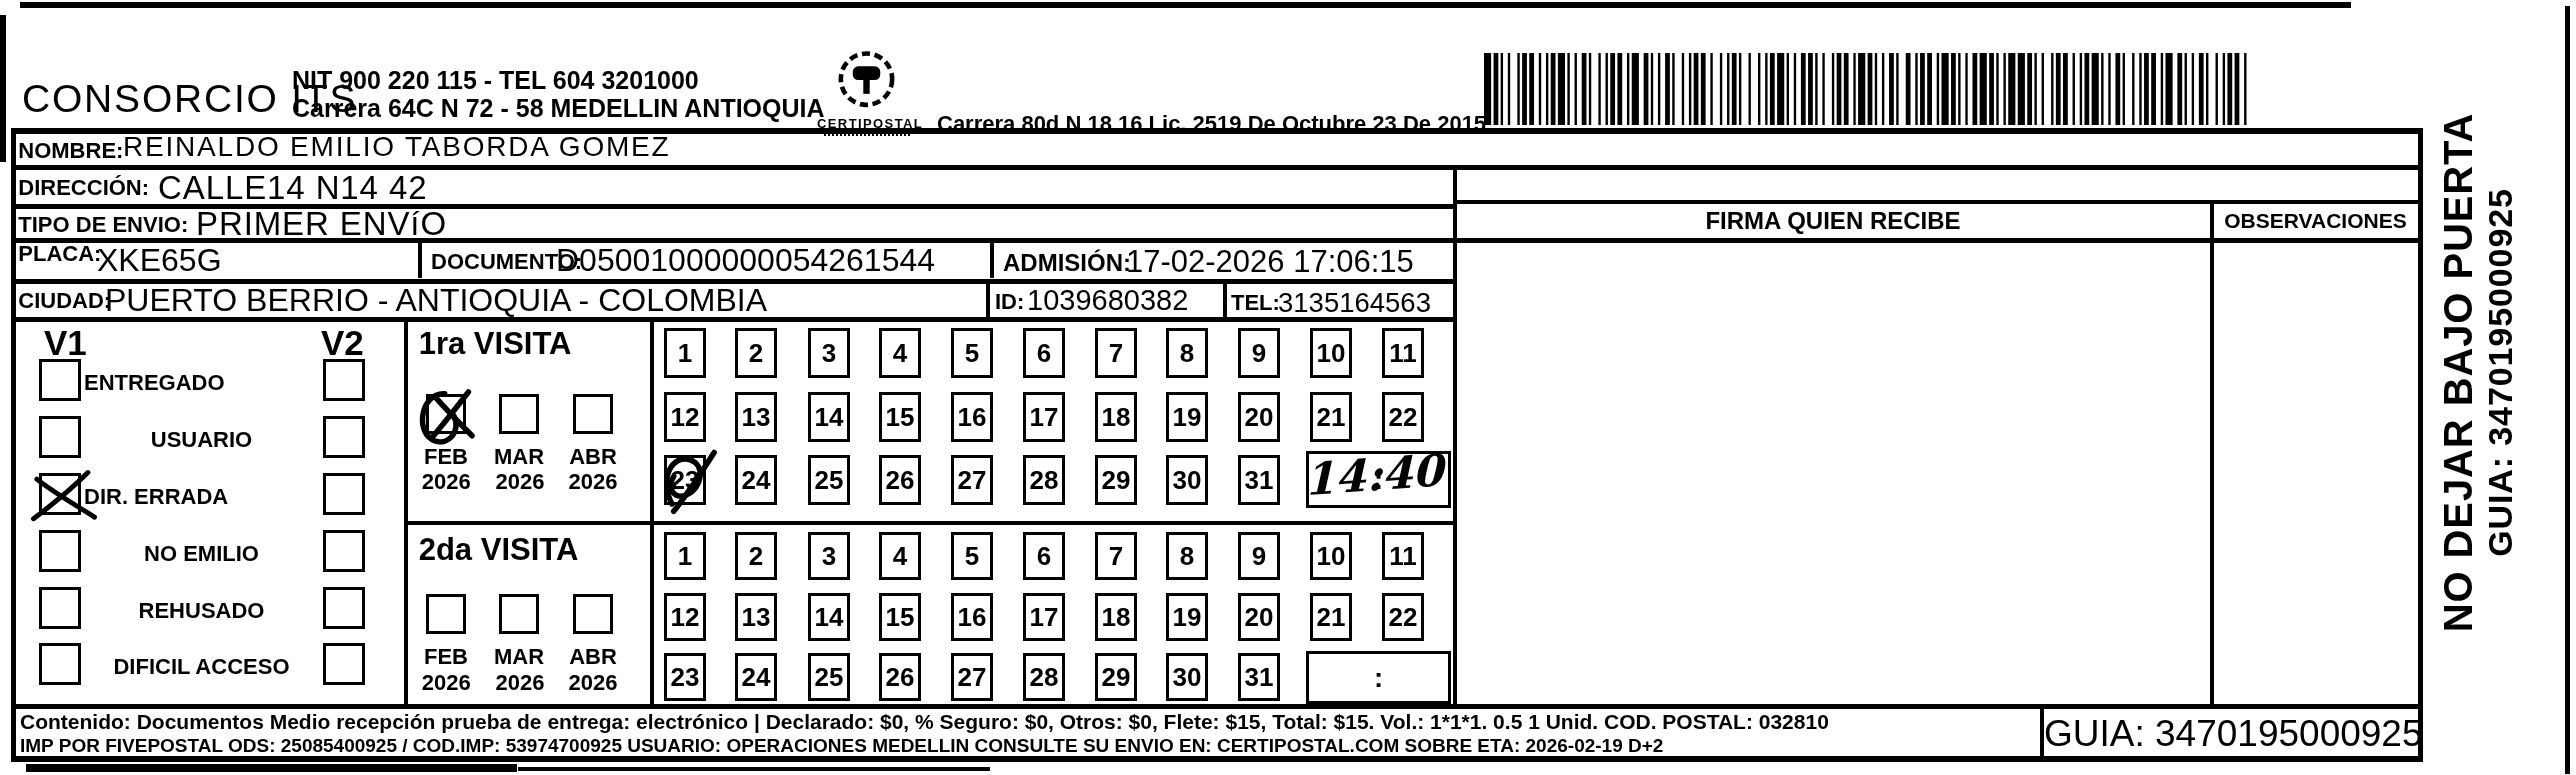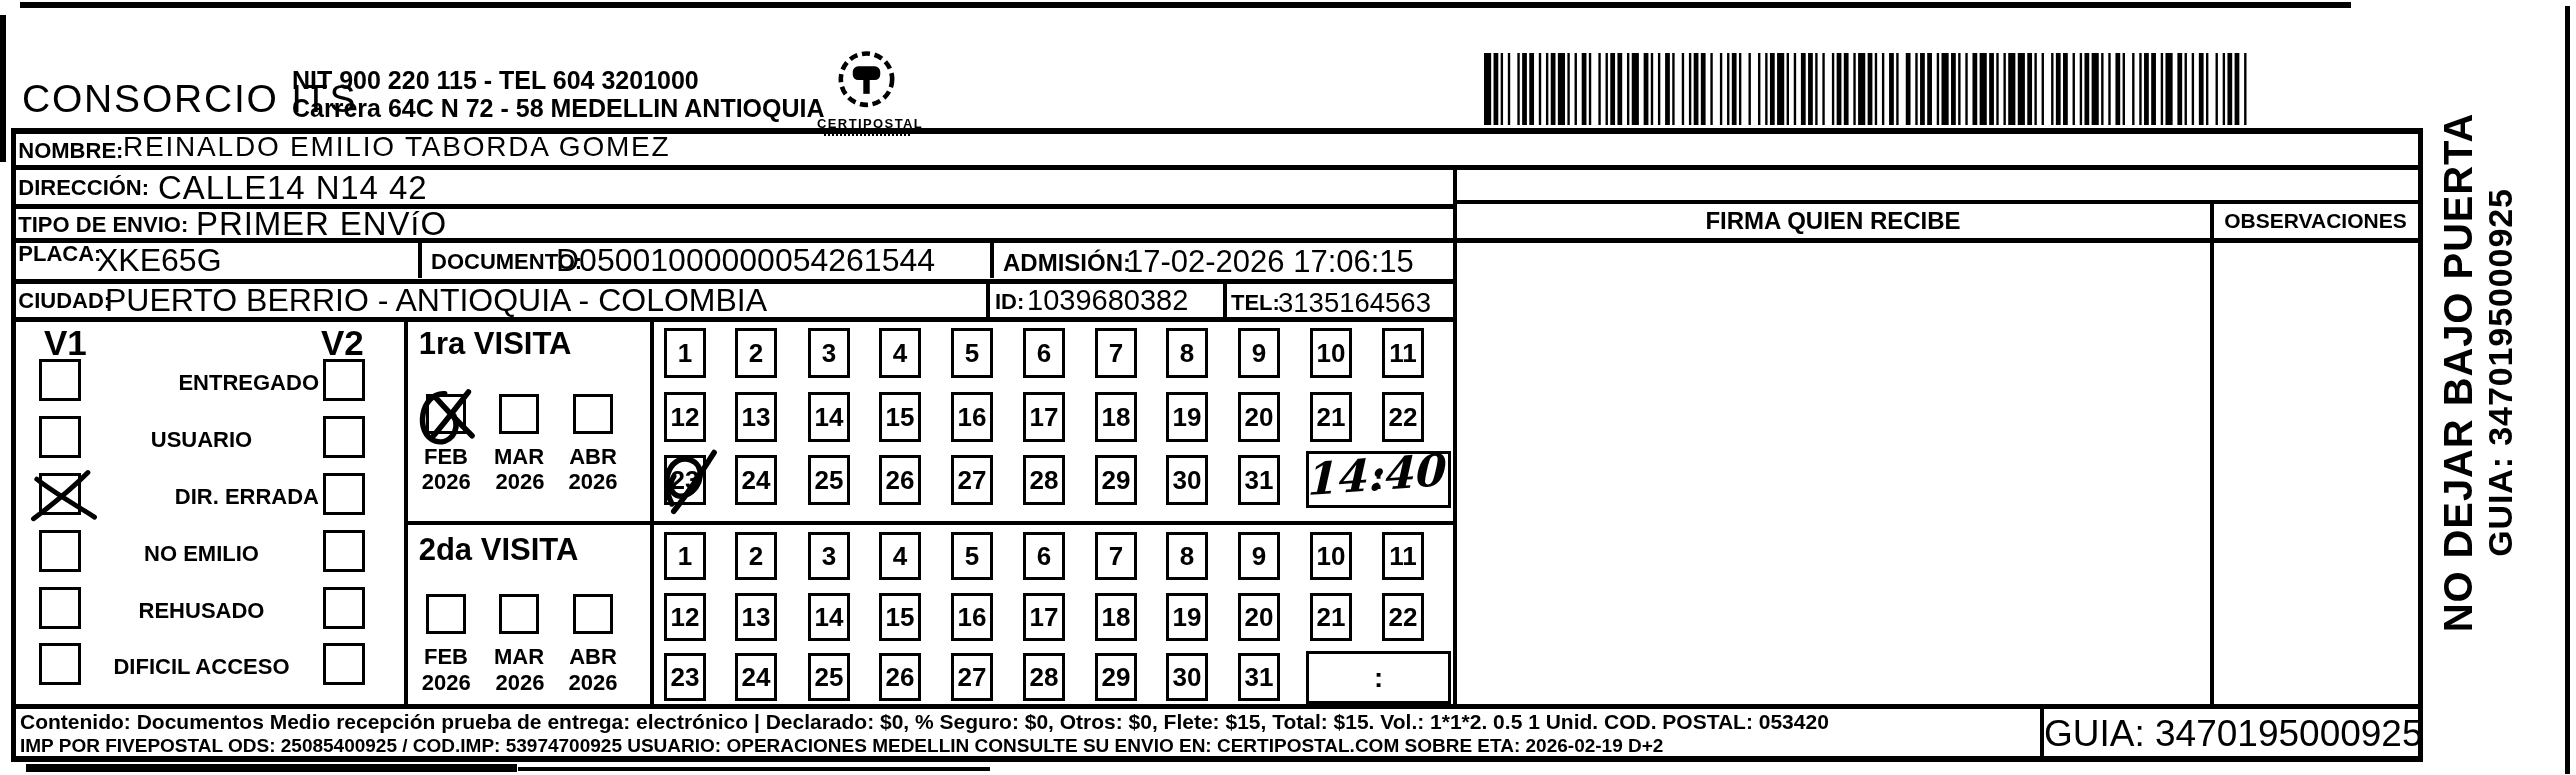--- a/index.html
+++ b/index.html
@@ -34,20 +34,21 @@
   <div class="t b" style="left:292px;top:94px;font-size:25px">Carrera 64C N 72 - 58 MEDELLIN ANTIOQUIA</div>
 
   <svg style="left:828px;top:48px;width:77px;height:66px" viewBox="0 0 84 72">
     <circle cx="42" cy="34" r="28" fill="none" stroke="#000" stroke-width="5" stroke-dasharray="9 5"></circle>
     <rect x="27" y="20" width="30" height="15" rx="6" fill="#000"></rect>
     <path d="M42 34 L42 50" stroke="#000" stroke-width="7" fill="none"></path>
   </svg>
   <div class="t b" style="left:817px;top:116px;width:99px;text-align:center;font-size:13px;letter-spacing:1.4px">CERTIPOSTAL</div>
   <div style="position:absolute;left:824px;top:134px;width:86px;height:0;border-top:2.8px dotted #000"></div>
 
+  <div class="t b" style="left:937px;top:111px;font-size:22px">Carrera 80d N 18 16  Lic. 2519 De Octubre 23 De 2015</div>
 
   <svg id="barcode" style="left:1484px;top:53px;width:768px;height:72px" viewBox="0 0 838 78" preserveAspectRatio="none">
       <rect x="0.0" y="0" width="7.8" height="78" fill="#000"></rect>
       <rect x="10.4" y="0" width="5.2" height="78" fill="#000"></rect>
       <rect x="18.2" y="0" width="2.6" height="78" fill="#000"></rect>
       <rect x="26.0" y="0" width="2.6" height="78" fill="#000"></rect>
       <rect x="36.4" y="0" width="2.6" height="78" fill="#000"></rect>
       <rect x="41.6" y="0" width="5.2" height="78" fill="#000"></rect>
       <rect x="49.4" y="0" width="5.2" height="78" fill="#000"></rect>
       <rect x="59.8" y="0" width="2.6" height="78" fill="#000"></rect>
@@ -197,27 +198,27 @@
   <div class="t b" style="left:1456px;top:207px;width:754px;text-align:center;font-size:24px">FIRMA QUIEN RECIBE</div>
   <div class="t b" style="left:2212px;top:209px;width:207px;text-align:center;font-size:21px">OBSERVACIONES</div>
   <div style="position:absolute;left:1456px;top:240px;width:754px;height:464px"></div>
   <div style="position:absolute;left:2214px;top:240px;width:205px;height:464px"></div>
 
   <div id="status-box" style="position:absolute;left:11px;top:317px;width:392px;height:387px">
     <div class="t b" style="left:33px;top:5.5px;font-size:35px">V1</div>
     <div class="t b" style="left:310px;top:5.5px;font-size:35px">V2</div>
     <div id="status-rows">
         <div class="cb" style="left:27.5px;top:42px;width:42px;height:42px"></div>
-  <div class="t b" style="left:73px;top:53px;width:235px;text-align:right;font-size:22px">ENTREGADO</div>
+  <div class="t b" style="left:73px;top:53px;width:235px;text-align:left;font-size:22px">ENTREGADO</div>
   <div class="cb" style="left:312px;top:42px;width:42px;height:42px"></div>
         <div class="cb" style="left:27.5px;top:99px;width:42px;height:42px"></div>
   <div class="t b" style="left:73px;top:110px;width:235px;text-align:center;font-size:22px">USUARIO</div>
   <div class="cb" style="left:312px;top:99px;width:42px;height:42px"></div>
         <div class="cb" style="left:27.5px;top:156px;width:42px;height:42px"></div>
-  <div class="t b" style="left:73px;top:167px;width:235px;text-align:right;font-size:22px">DIR. ERRADA</div>
+  <div class="t b" style="left:73px;top:167px;width:235px;text-align:left;font-size:22px">DIR. ERRADA</div>
   <div class="cb" style="left:312px;top:156px;width:42px;height:42px"></div>
         <svg class="hand" style="left:16.5px;top:149px;width:72px;height:61px" viewBox="0 0 86 74">
      <path d="M10 16 C30 32,55 46,80 62"></path>
           <path d="M72 8 C52 28,30 46,6 64"></path>
         </svg>
         <div class="cb" style="left:27.5px;top:213px;width:42px;height:42px"></div>
   <div class="t b" style="left:73px;top:224px;width:235px;text-align:center;font-size:22px">NO EMILIO</div>
   <div class="cb" style="left:312px;top:213px;width:42px;height:42px"></div>
         <div class="cb" style="left:27.5px;top:270px;width:42px;height:42px"></div>
   <div class="t b" style="left:73px;top:281px;width:235px;text-align:center;font-size:22px">REHUSADO</div>
@@ -325,21 +326,21 @@
       <div class="cell" style="left:157px;top:132px;width:42px;height:48px;font-size:26px">25</div>
       <div class="cell" style="left:228px;top:132px;width:42px;height:48px;font-size:26px">26</div>
       <div class="cell" style="left:300px;top:132px;width:42px;height:48px;font-size:26px">27</div>
       <div class="cell" style="left:372px;top:132px;width:42px;height:48px;font-size:26px">28</div>
       <div class="cell" style="left:444px;top:132px;width:42px;height:48px;font-size:26px">29</div>
       <div class="cell" style="left:515px;top:132px;width:42px;height:48px;font-size:26px">30</div>
       <div class="cell" style="left:587px;top:132px;width:42px;height:48px;font-size:26px">31</div>
       <div class="cell" style="left:655px;top:130px;width:145px;height:53px;font-size:27.5px">:</div>
     </div>
 
-  <div class="t b" style="left:20px;top:710px;font-size:21px">Contenido: Documentos Medio recepción prueba de entrega: electrónico | Declarado: $0, % Seguro: $0, Otros: $0, Flete: $15, Total: $15. Vol.: 1*1*2. 0.5  1 Unid. COD. POSTAL: 053420</div>
+  <div class="t b" style="left:20px;top:710px;font-size:21px">Contenido: Documentos Medio recepción prueba de entrega: electrónico | Declarado: $0, % Seguro: $0, Otros: $0, Flete: $15, Total: $15. Vol.: 1*1*1. 0.5  1 Unid. COD. POSTAL: 032810</div>
   <div class="t b" style="left:20px;top:735px;font-size:19px">IMP POR FIVEPOSTAL ODS: 25085400925 / COD.IMP: 53974700925 USUARIO: OPERACIONES MEDELLIN CONSULTE SU ENVIO EN: CERTIPOSTAL.COM SOBRE ETA: 2026-02-19 D+2</div>
   <div class="t" style="left:2044px;top:713px;width:374px;text-align:center;font-size:37px">GUIA: 3470195000925</div>
 
   <div style="position:absolute;left:2201px;top:321px;width:572px;height:103px;transform:rotate(-90deg);text-align:center">
     <div class="b" style="font-size:40px;letter-spacing:0.9px;font-family:'Liberation Sans',sans-serif">NO DEJAR BAJO PUERTA</div>
     <div class="b" style="font-size:34px;letter-spacing:0.9px;font-family:'Liberation Sans',sans-serif">GUIA: 3470195000925</div>
   </div>
 
 </div>
 

